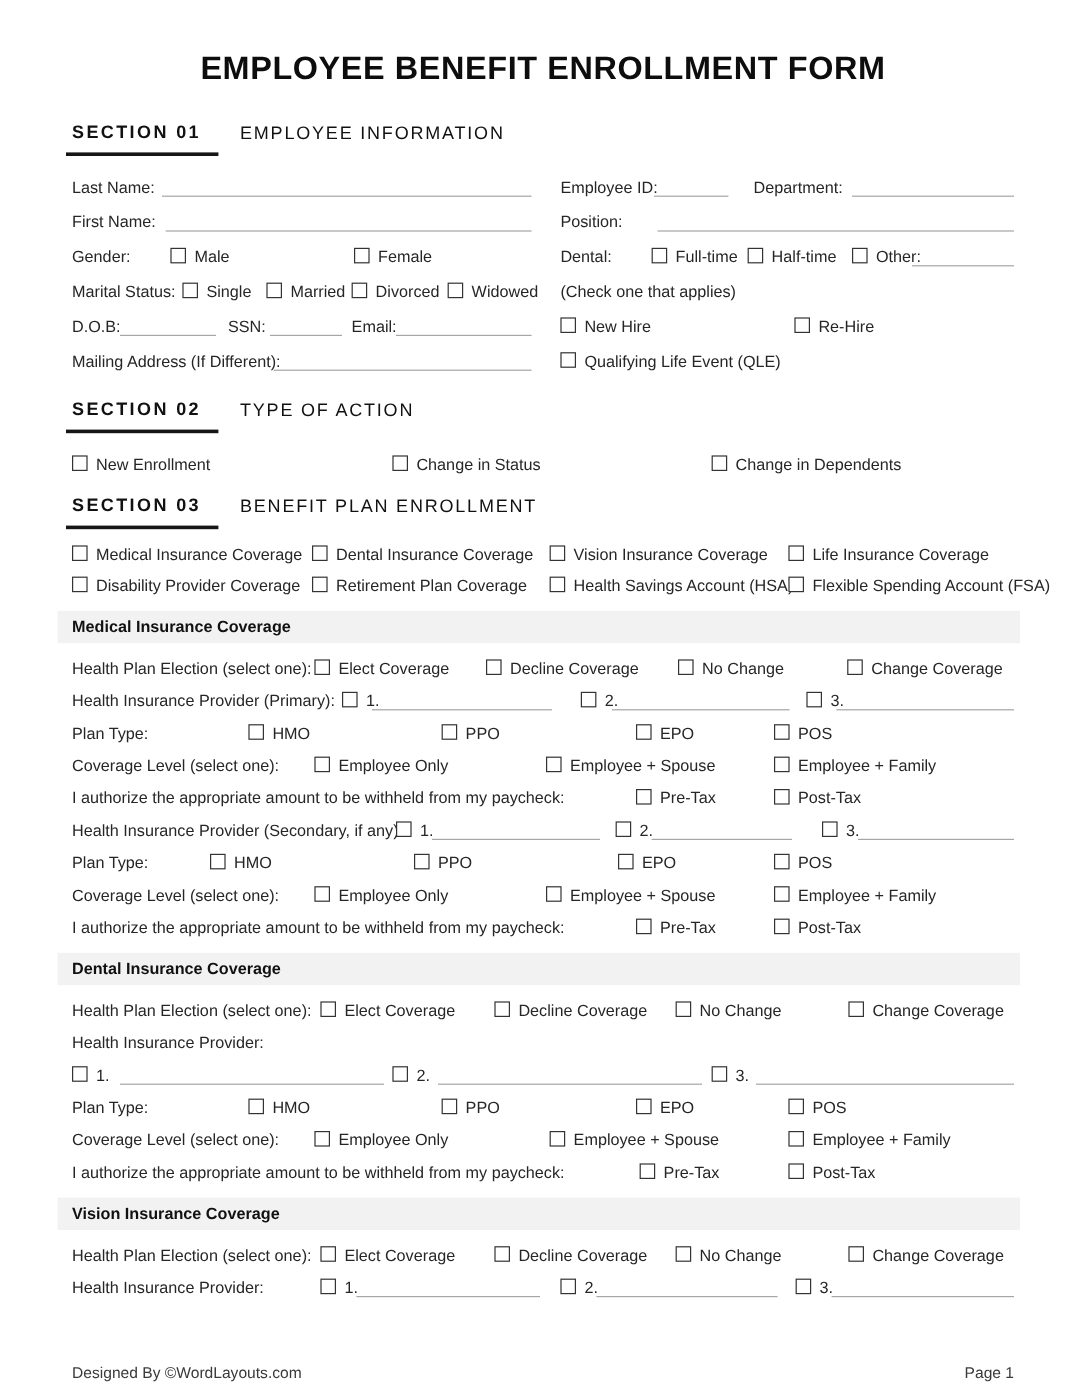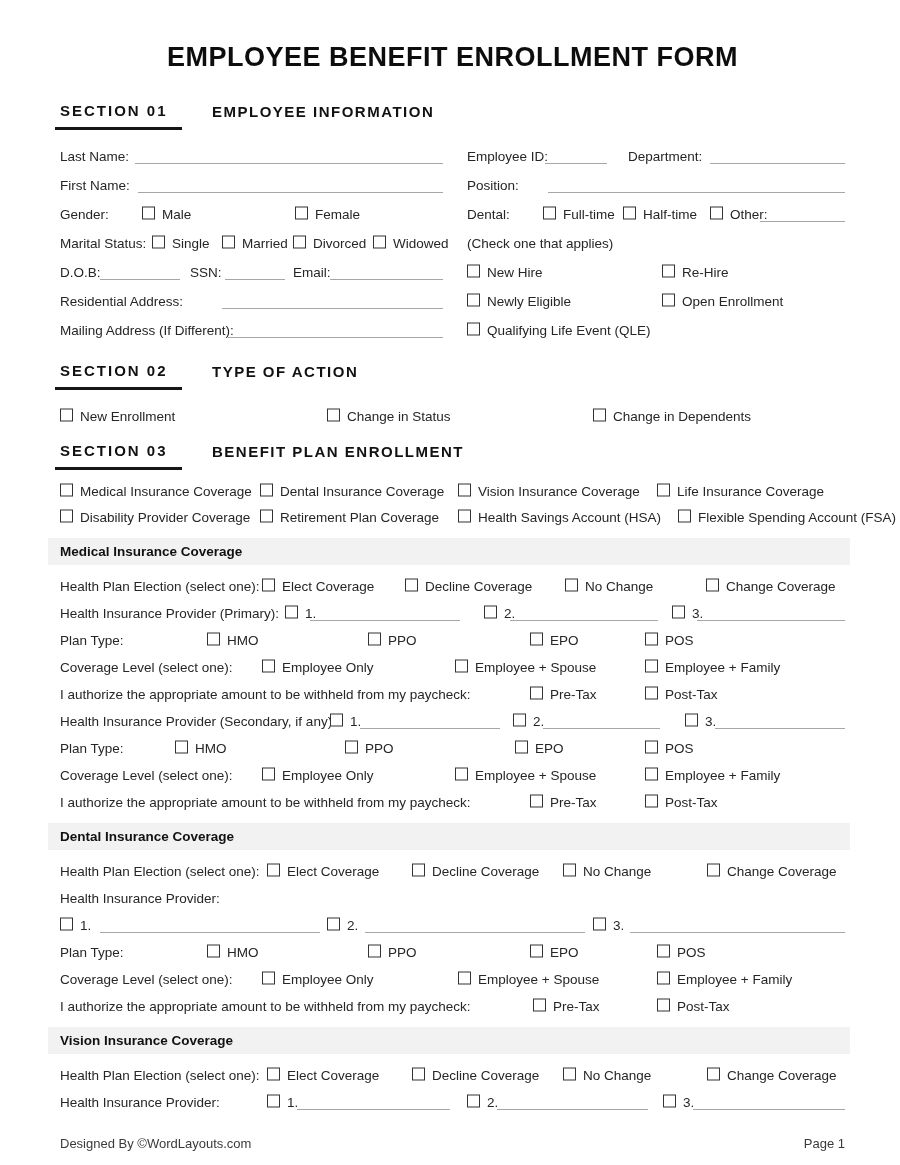--- a/index.html
+++ b/index.html
@@ -6,21 +6,21 @@
   .page{position:relative;width:900px;height:1165px;background:#fff;
         font-family:"Liberation Sans",sans-serif;color:#262626;overflow:hidden;}
   .content{position:absolute;left:60px;top:0;width:785px;}
   .title{margin:0;padding-top:42px;text-align:center;font-size:27px;font-weight:bold;
          letter-spacing:.5px;color:#0d0d0d;}
   .sec-head{position:relative;margin-top:18px;height:30px;}
   .sec-head.first{margin-top:29px;}
   .sec-head.third{margin-top:12px;}
   .sec-num{display:inline-block;font-size:15px;font-weight:bold;letter-spacing:2px;color:#111;
            border-bottom:3px solid #161616;padding:0 14px 8px 5px;margin-left:-5px;text-align:center;}
-  .sec-title{position:absolute;left:152px;top:1px;font-size:15px;font-weight:bold;
+  .sec-title{position:absolute;left:140px;top:1px;font-size:15px;font-weight:normal;
              letter-spacing:1.5px;color:#111;}
   .block{margin-top:9px;}
   .block.tight{margin-top:6px;}
   .row{position:relative;}
   .r29{height:29px;}
   .r27{height:27px;}
   .r26{height:26px;}
   .at{position:absolute;top:50%;transform:translateY(-50%);white-space:nowrap;
       font-size:13.5px;color:#262626;}
   .line{position:absolute;top:calc(50% + 7px);height:0;border-top:1px solid #a6a6a6;}
@@ -81,26 +81,20 @@
         <span class="at" style="left:0">D.O.B:</span>
         <span class="line" style="left:40px;width:80px"></span>
         <span class="at" style="left:130px">SSN:</span>
         <span class="line" style="left:165px;width:60px"></span>
         <span class="at" style="left:233px">Email:</span>
         <span class="line" style="left:270px;width:113px"></span>
         <span class="at" style="left:407px"><span class="cb"></span><span>New Hire</span></span>
         <span class="at" style="left:602px"><span class="cb"></span><span>Re-Hire</span></span>
       </div>
       <div class="row r29">
-        <span class="at" style="left:0">Residential Address:</span>
-        <span class="line" style="left:162px;width:221px"></span>
-        <span class="at" style="left:407px"><span class="cb"></span><span>Newly Eligible</span></span>
-        <span class="at" style="left:602px"><span class="cb"></span><span>Open Enrollment</span></span>
-      </div>
-      <div class="row r29">
         <span class="at" style="left:0">Mailing Address (If Different):</span>
         <span class="line" style="left:168px;width:215px"></span>
         <span class="at" style="left:407px"><span class="cb"></span><span>Qualifying Life Event (QLE)</span></span>
       </div>
     </div>
 
     <div class="sec-head">
       <span class="sec-num">SECTION 02</span>
       <span class="sec-title">TYPE OF ACTION</span>
     </div>
@@ -120,21 +114,21 @@
       <div class="row r26">
         <span class="at" style="left:0"><span class="cb"></span><span>Medical Insurance Coverage</span></span>
         <span class="at" style="left:200px"><span class="cb"></span><span>Dental Insurance Coverage</span></span>
         <span class="at" style="left:398px"><span class="cb"></span><span>Vision Insurance Coverage</span></span>
         <span class="at" style="left:597px"><span class="cb"></span><span>Life Insurance Coverage</span></span>
       </div>
       <div class="row r26">
         <span class="at" style="left:0"><span class="cb"></span><span>Disability Provider Coverage</span></span>
         <span class="at" style="left:200px"><span class="cb"></span><span>Retirement Plan Coverage</span></span>
         <span class="at" style="left:398px"><span class="cb"></span><span>Health Savings Account (HSA)</span></span>
-        <span class="at" style="left:618px"><span class="cb"></span><span>Flexible Spending Account (FSA)</span></span>
+        <span class="at" style="left:597px"><span class="cb"></span><span>Flexible Spending Account (FSA)</span></span>
       </div>
     </div>
 
     <div class="band">
       <span>Medical Insurance Coverage</span>
     </div>
     <div class="block tight" style="margin-top:0">
       <div class="row r27">
         <span class="at" style="left:0">Health Plan Election (select one):</span>
         <span class="at" style="left:202px"><span class="cb"></span><span>Elect Coverage</span></span>

